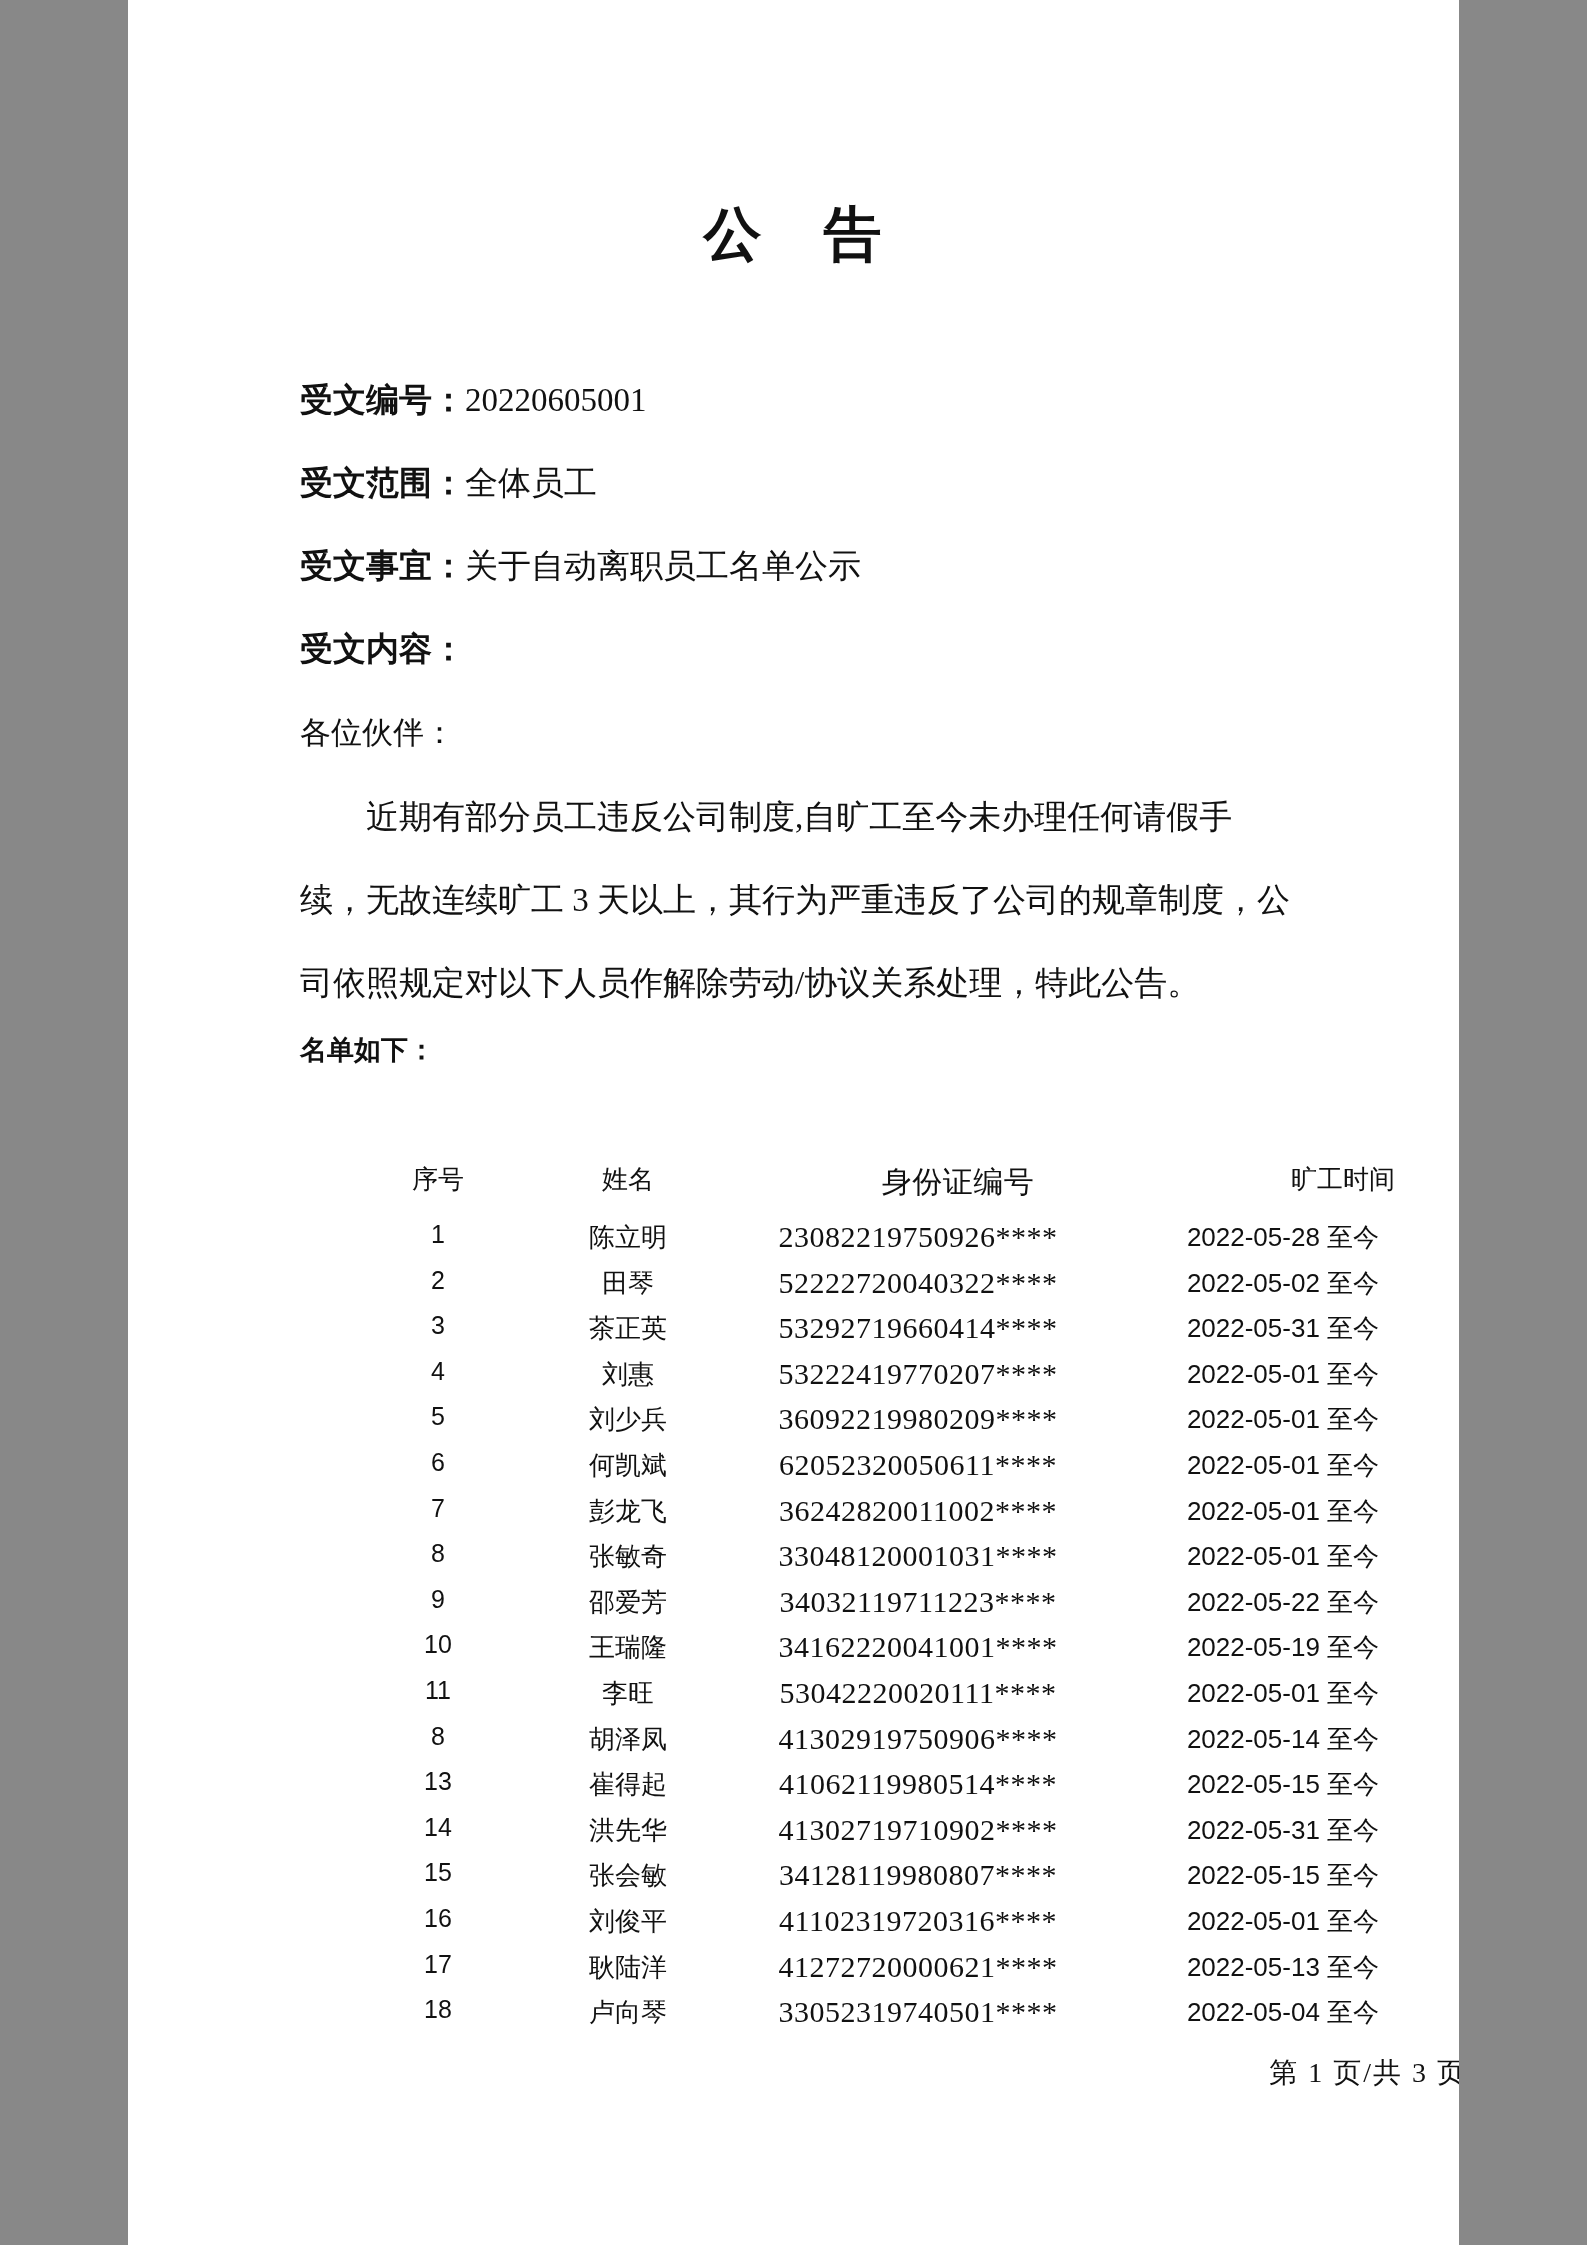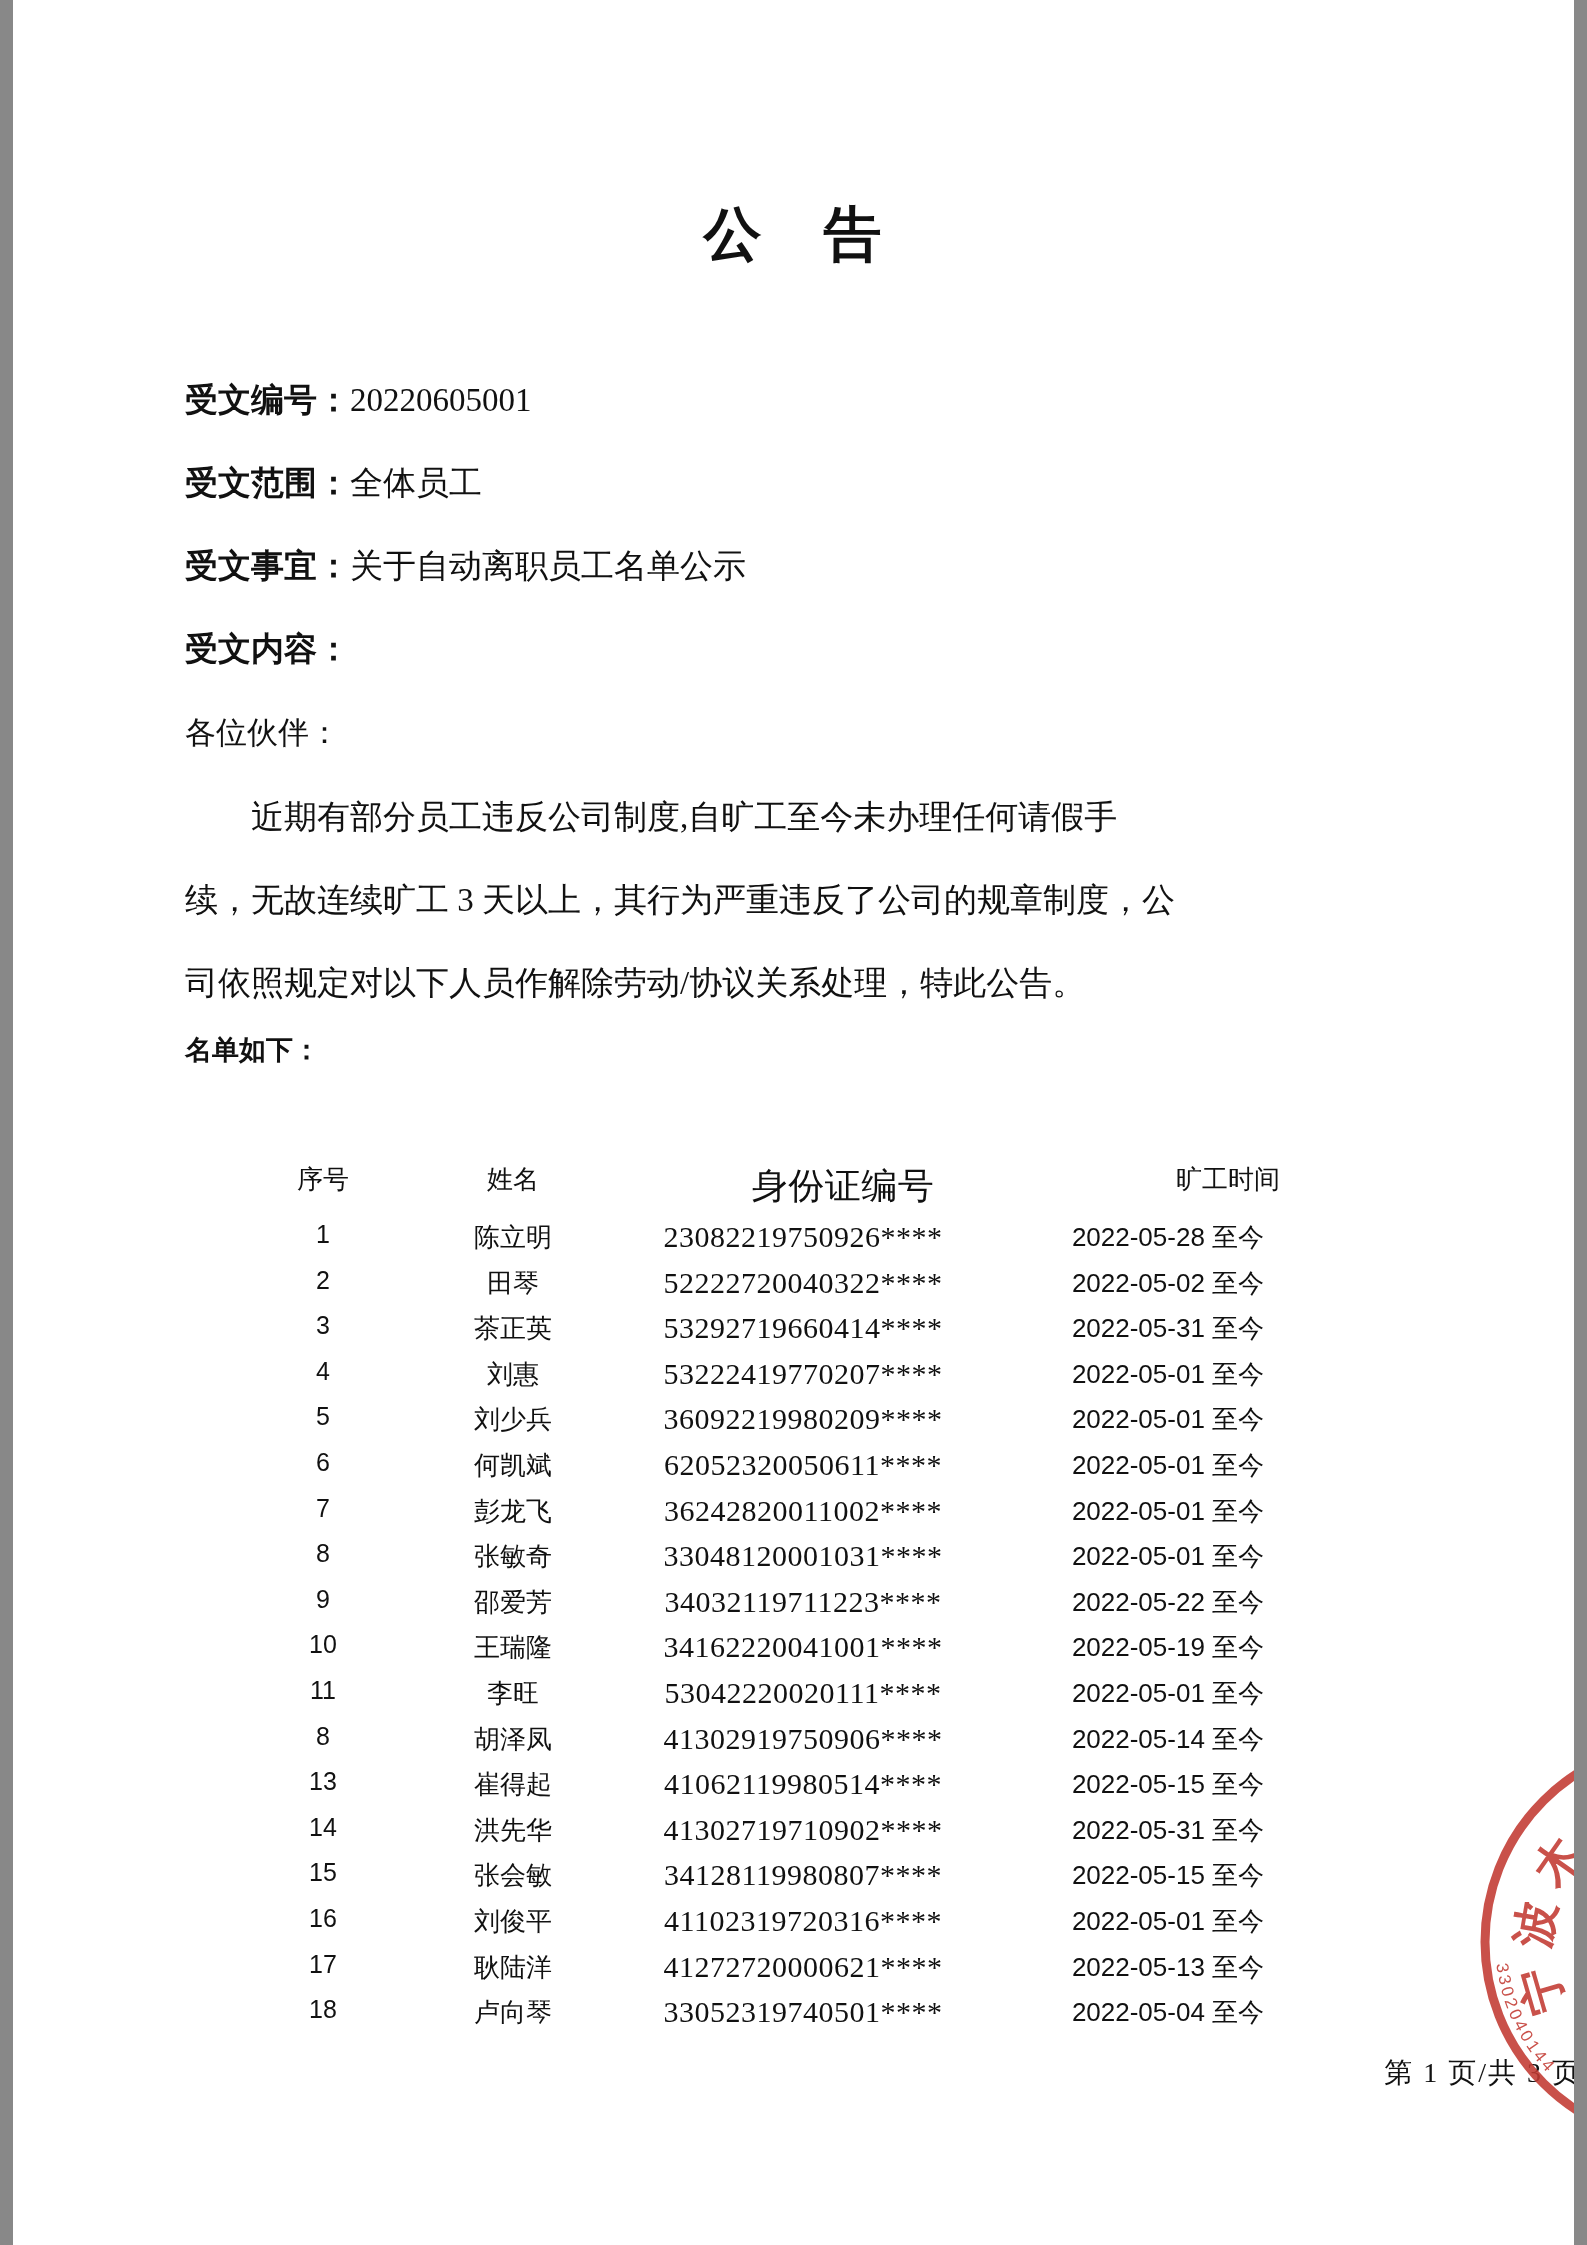--- a/index.html
+++ b/index.html
@@ -1,18 +1,18 @@
 <!DOCTYPE html>
 <html><head>
 <meta charset="utf-8">
 <style>
   html,body { margin:0; padding:0; background:#888; }
   .page {
     position:relative;
-    width:1561px; height:2245px;
+    width:1331px; height:2245px;
     margin:0 auto;
     background:#ffffff;
     overflow:hidden;
     color:#111;
     font-family:"Liberation Serif","DejaVu Serif",serif;
   }
   .page-title {
     position:absolute; top:196px; left:0; width:100%;
     margin:0; text-align:center;
     font-size:58px; font-weight:bold; letter-spacing:2px;
@@ -33,21 +33,21 @@
   .trow { position:relative; height:45.6px; }
   .cell { white-space:nowrap; overflow:visible; }
   .cell-seq  { margin-left:255px; width:110px; text-align:center;
                font-family:"Liberation Sans","DejaVu Sans",sans-serif; font-size:25px; }
   .cell-name { margin-left:55px;  width:160px; text-align:center; font-size:26px; }
   .cell-id   { margin-left:50px;  width:320px; text-align:center;
                font-family:Liberation Serif, serif; font-size:30px; letter-spacing:0.5px; }
   .cell-date { margin-left:60px;  width:290px; text-align:center;
                font-family:"Liberation Sans","DejaVu Sans",sans-serif; font-size:26px; }
   .thead .cell-seq, .thead .cell-name { font-family:"Liberation Serif","DejaVu Serif",serif; font-size:26px; }
-  .thead .cell-id  { font-family:"Liberation Serif","DejaVu Serif",serif; font-size:36px; transform:translateX(40px); }
+  .thead .cell-id  { font-family:"Liberation Serif","DejaVu Serif",serif; font-size:30px; transform:translateX(40px); }
   .thead .cell-date{ font-family:"Liberation Serif","DejaVu Serif",serif; font-size:26px; transform:translateX(60px); }
 
   .page-footer {
     position:absolute; top:2054px; left:8px; width:100%;
     text-align:right; font-size:28px; letter-spacing:2px;
   }
 
   .stamp { position:absolute; left:1452px; top:1722px; width:440px; height:440px; opacity:0.88; }
   .stamp-ring { fill:none; stroke:#c23a32; stroke-width:9; }
   .stamp-name { font-size:46px; font-weight:bold; letter-spacing:14px;

